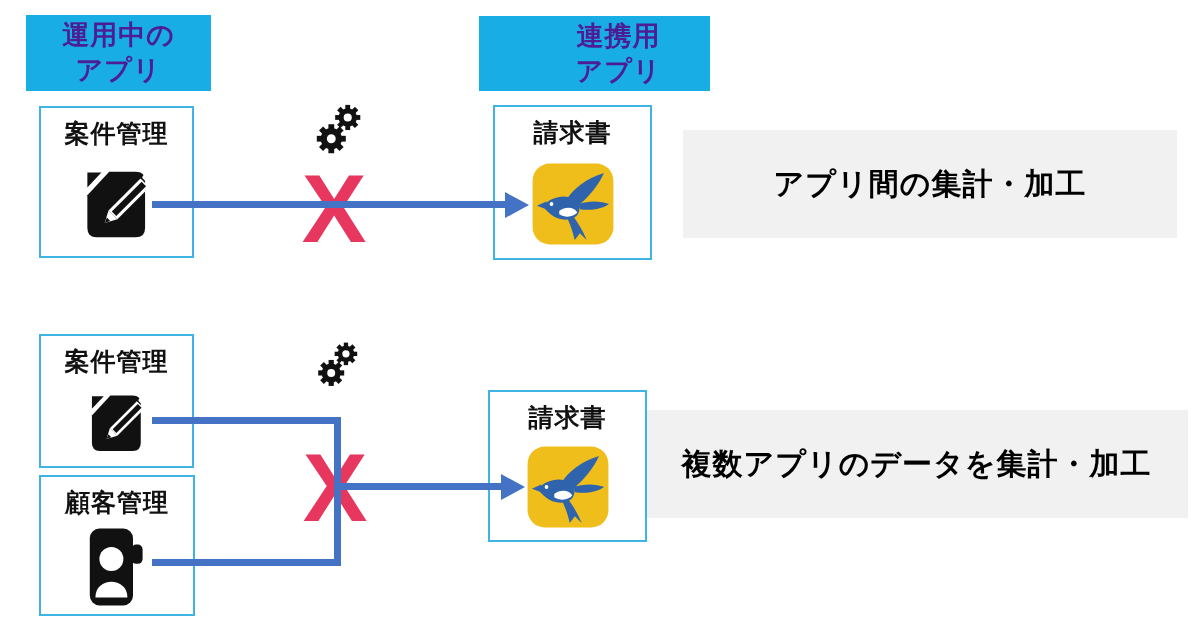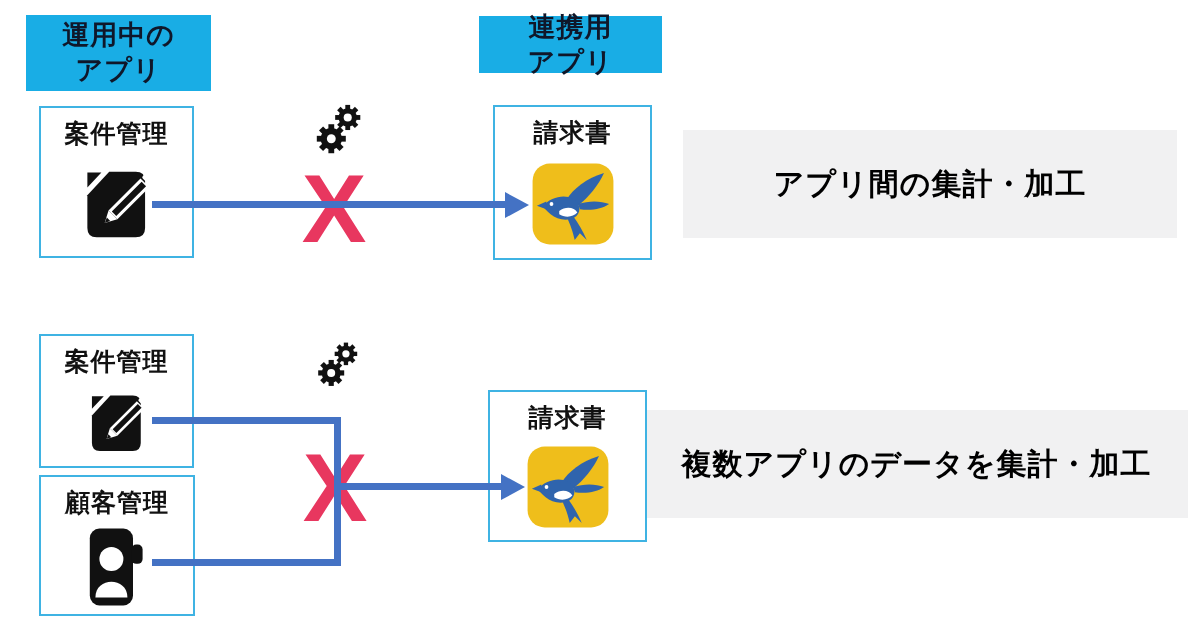--- a/index.html
+++ b/index.html
@@ -1,19 +1,19 @@
 <!DOCTYPE html>
 <html><head>
 <meta charset="utf-8">
 <style>
   html,body{margin:0;padding:0;background:#ffffff;}
   .canvas{position:relative;width:1200px;height:630px;background:#ffffff;overflow:hidden;
           font-family:"Liberation Sans","DejaVu Sans",sans-serif;}
   
-  .colhdr{position:absolute;background:#19ADE5;color:#0f172a;display:flex;flex-direction:column;
+  .colhdr{position:absolute;background:#19ADE5;color:#4c1d95;display:flex;flex-direction:column;
           align-items:center;justify-content:center;font-weight:bold;font-size:27px;line-height:35px;
           letter-spacing:1px;text-align:center;}
   
   .appbox{position:absolute;background:#ffffff;border:2px solid #3FB3E3;box-sizing:border-box;
           display:flex;flex-direction:column;align-items:center;z-index:1;}
   .appbox-title{font-weight:bold;color:#111111;font-size:25px;letter-spacing:1px;margin-top:9px;}
   .appbox .icon-wrap{flex:1;display:flex;align-items:center;justify-content:center;}
   
   .line{position:absolute;background:#4472C4;z-index:3;}
   .arrowhead{position:absolute;width:0;height:0;border-top:13px solid transparent;
@@ -30,21 +30,21 @@
 </style>
 </head>
 <body>
 
 <div class="canvas">
 
   <div class="colhdr" style="left:26px;top:15px;width:185px;height:76px;">
     <span>運用中の</span>
     <span>アプリ</span>
   </div>
-  <div class="colhdr" style="left:479px;top:16px;width:183px;height:57px;">
+  <div class="colhdr" style="left:479px;top:16px;width:183px;height:75px;padding-left:48px;">
     <span>連携用</span>
     <span>アプリ</span>
   </div>
 
   <div class="appbox" style="left:39px;top:106px;width:155px;height:152px;">
     <div class="appbox-title">案件管理</div>
     <div class="icon-wrap">
       <svg width="78" height="80" viewBox="0 0 100 100">
         <polygon points="12,30 30,11 12,11" fill="#111111"></polygon>
         <path d="M 40,10 L 74,10 Q 86,10 86,22 L 86,82 Q 86,94 74,94 L 24,94 Q 12,94 12,82 L 12,40 Z" fill="#111111"></path>

